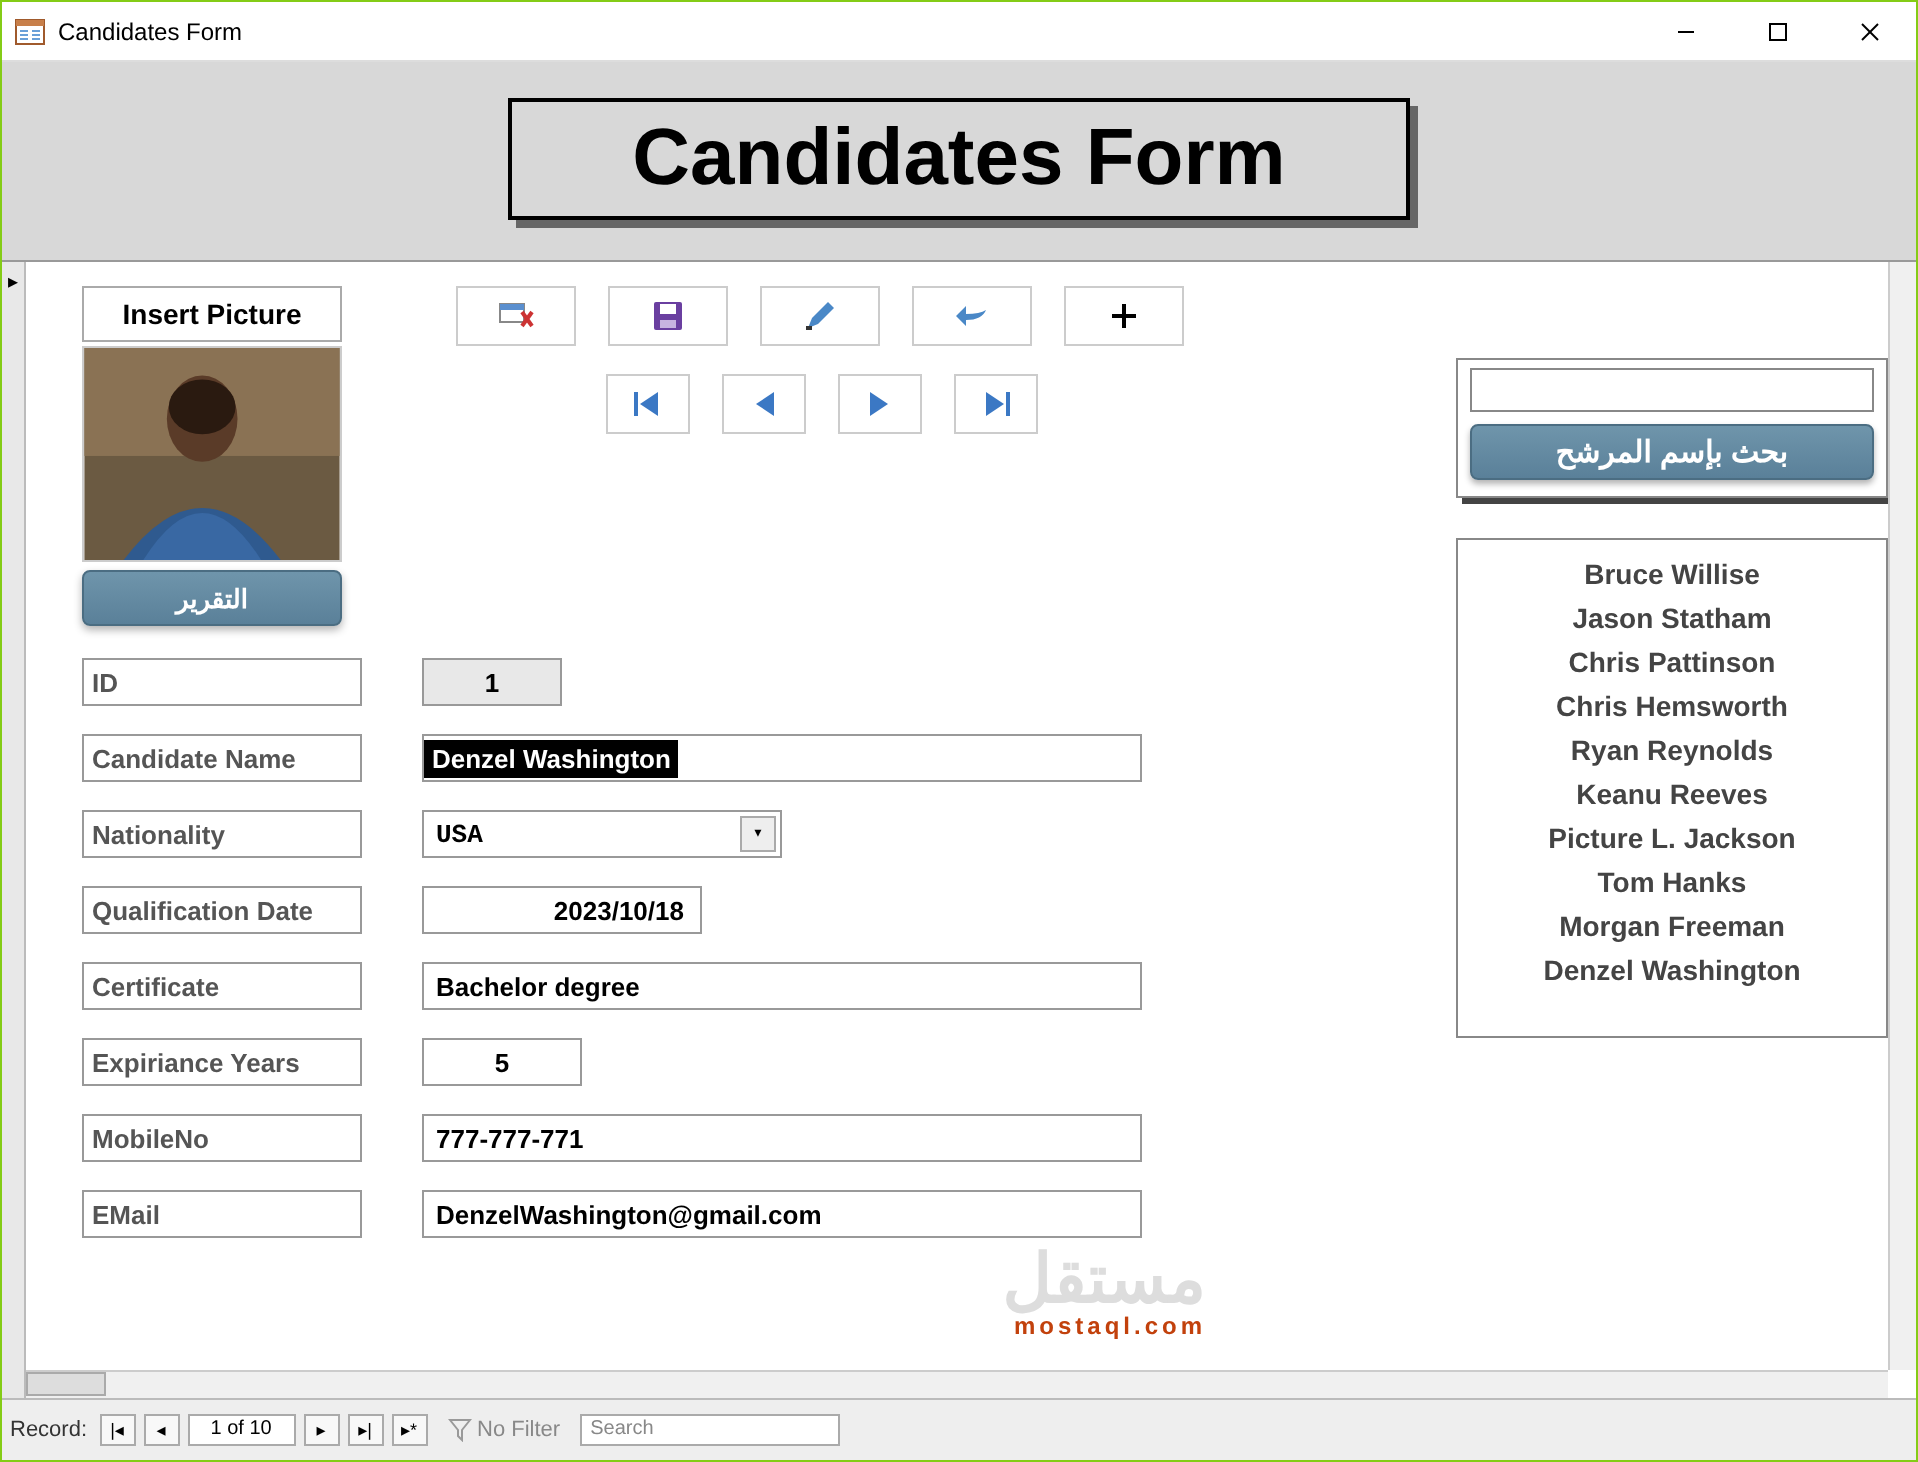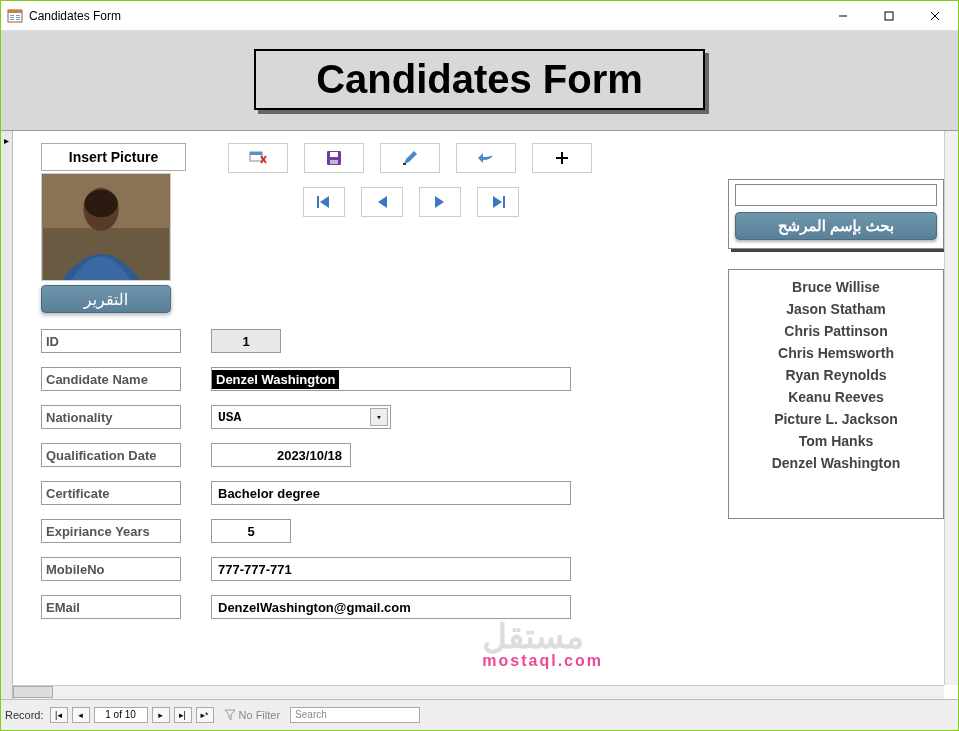--- a/index.html
+++ b/index.html
@@ -18,24 +18,24 @@
 .headerband { background: #d8d8d8; padding: 18px 0 20px; display: flex; justify-content: center; border-bottom: 1px solid #999; }
 .headerbox { background: #d8d8d8; border: 2px solid #000; box-shadow: 4px 4px 0 #666; padding: 6px 60px; }
 .headerbox h1 { font-family: Arial, sans-serif; font-weight: bold; font-size: 40px; color: #000; }
 
 
 .main { flex: 1; display: flex; position: relative; overflow: hidden; }
 .recmark { width: 12px; background: #e8e8e8; border-right: 1px solid #bbb; display:flex; align-items:flex-start; justify-content:center; padding-top:4px; font-size:10px;}
 .content { flex: 1; padding: 12px 14px 0 28px; position: relative; }
 
 
-.insertbtn { width: 145px; height: 28px; background: #fff; border: 1px solid #aaa; font-weight: bold; font-size: 14px; display: flex; align-items: center; justify-content: center; margin-bottom: 2px; cursor: pointer;}
+.insertbtn { width: 130px; height: 28px; background: #fff; border: 1px solid #aaa; font-weight: bold; font-size: 14px; display: flex; align-items: center; justify-content: center; margin-bottom: 2px; cursor: pointer;}
 .photo { width: 130px; height: 108px; border: 1px solid #ccc; overflow: hidden; }
 .photo svg { width: 100%; height: 100%; display:block; }
-.bluebtn { width: 130px; height: 28px; margin-top: 4px; background: linear-gradient(#6f95ab, #5a8099); border: 1px solid #4b6d82; border-radius: 4px; color: #fff; font-weight: normal; font-size: 16px; display: flex; align-items: center; justify-content: center; box-shadow: 0 2px 4px rgba(0,0,0,.3); cursor:pointer;}
+.bluebtn { width: 130px; height: 28px; margin-top: 4px; background: linear-gradient(#6f95ab, #5a8099); border: 1px solid #4b6d82; border-radius: 4px; color: #fff; font-weight: bold; font-size: 13px; display: flex; align-items: center; justify-content: center; box-shadow: 0 2px 4px rgba(0,0,0,.3); cursor:pointer;}
 
 
 .toolbar { position: absolute; top: 12px; left: 215px; display: flex; gap: 16px; }
 .tbtn { width: 60px; height: 30px; background: #fff; border: 1px solid #ccc; display: flex; align-items: center; justify-content: center; cursor:pointer;}
 .navrow { position: absolute; top: 56px; left: 290px; display: flex; gap: 16px; }
 .navbtn { width: 42px; height: 30px; background: #fff; border: 1px solid #ccc; display: flex; align-items: center; justify-content: center; color: #3b78c4; font-size: 13px; cursor:pointer;}
 
 
 .searchpanel { position: absolute; top: 12px; right: 14px; width: 216px; margin-top: 36px; }
 .searchbox-wrap { border: 1px solid #888; padding: 4px 6px 8px; box-shadow: 3px 3px 0 #444; background:#fff; }
@@ -56,21 +56,21 @@
 .fval.nat { width: 180px; padding-right: 20px; position: relative; font-family: Liberation Mono, monospace; }
 .fval.nat .dd { position:absolute; right:2px; top:2px; width:18px; height:18px; border:1px solid #aaa; background:#eee; display:flex; align-items:center; justify-content:center; font-size:9px; cursor:pointer;}
 .fval.date { width: 140px; justify-content:flex-end; padding-right:8px;}
 .fval.cert { width: 360px; }
 .fval.exp { width: 80px; justify-content:center;}
 .fval.mob { width: 360px; }
 .fval.email { width: 360px; }
 
 
 .watermark { position: absolute; bottom: 30px; right: 355px; font-size: 34px; font-weight: bold; color: #ddd; font-family: Tahoma, sans-serif; line-height:1;}
-.watermark .sub{ font-size:16px; letter-spacing:2px; text-align:left; color:#ec4899;}
+.watermark .sub{ font-size:12px; letter-spacing:2px; text-align:right; color:#c2410c;}
 
 
 .recordnav { height: 22px; background: #eee; border-top: 1px solid #bbb; display: flex; align-items: center; font-size: 11px; padding: 15px 4px; gap: 4px; }
 .recordnav .lbl { color: #333; padding-right:2px;}
 .recordnav .nbtn { width: 18px; height: 16px; border: 1px solid #aaa; background: #f8f8f8; display: flex; align-items: center; justify-content: center; font-size: 9px; cursor:pointer;}
 .recordnav .pos { width: 54px; height: 16px; border: 1px solid #aaa; background: #fff; text-align: center; font-size:10px; line-height:14px;}
 .recordnav .filter { color: #888; padding: 0 6px; display:flex; align-items:center; gap:3px;}
 .recordnav .search { border: 1px solid #aaa; background: #fff; height: 16px; width: 130px; padding: 0 4px; font-size:10px; line-height:14px; color:#888;}
 
 
@@ -207,20 +207,21 @@
         </div>
         <div class="listpanel">
           <div>Bruce Willise</div>
           <div>Jason Statham</div>
           <div>Chris Pattinson</div>
           <div>Chris Hemsworth</div>
           <div>Ryan Reynolds</div>
           <div>Keanu Reeves</div>
           <div>Picture L. Jackson</div>
           <div>Tom Hanks</div>
+          <div>Morgan Freeman</div>
           <div>Denzel Washington</div>
         </div>
       </div>
 
       <div class="formrows">
         <div class="frow">
           <div class="flabel">ID</div>
           <div class="fval narrow">1</div>
         </div>
         <div class="frow">

